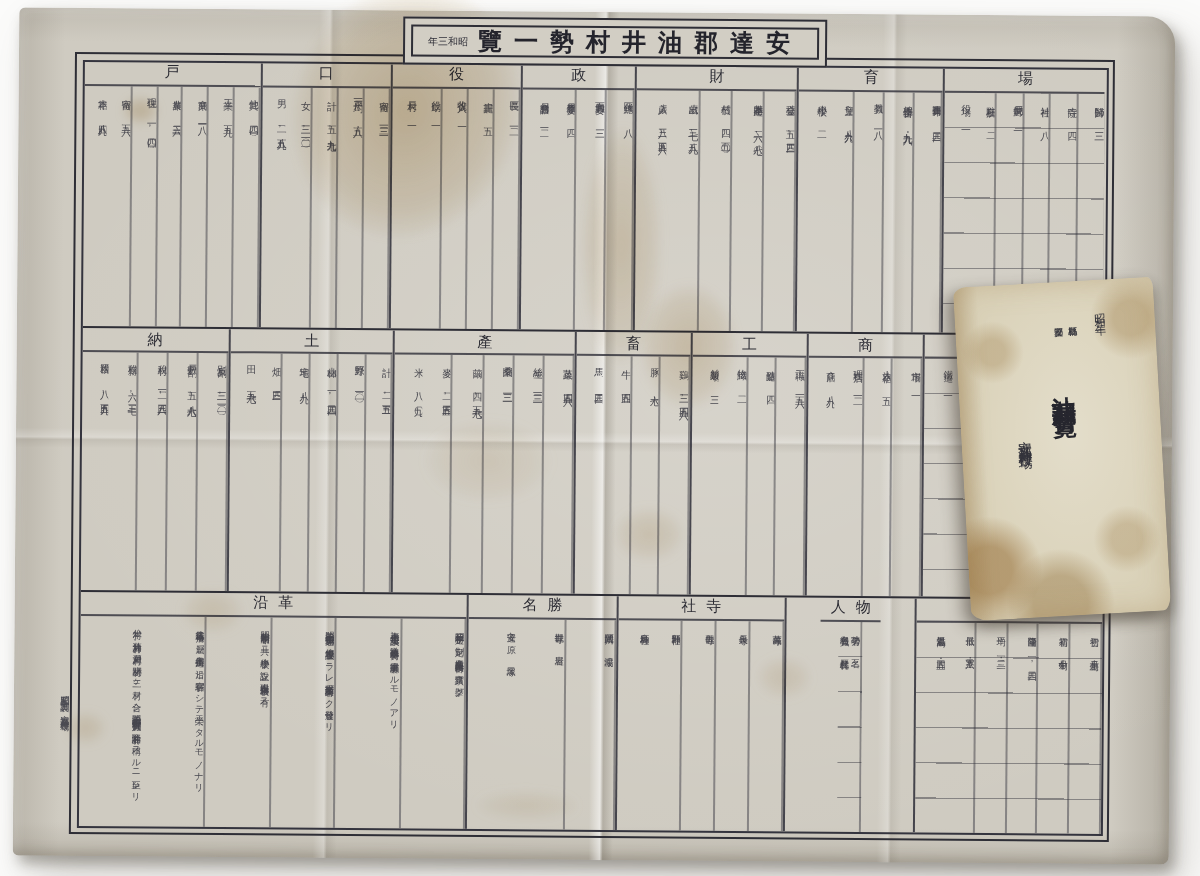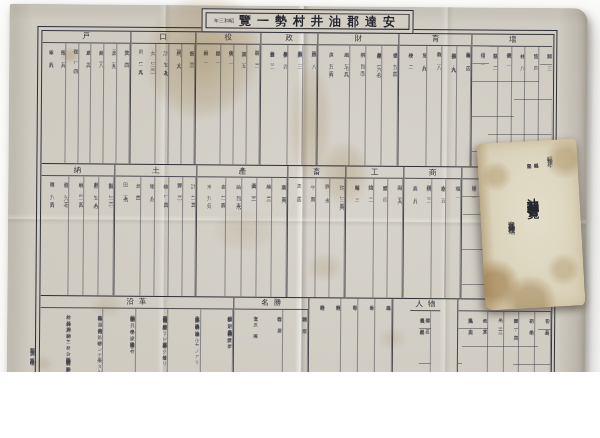--- a/index.html
+++ b/index.html
@@ -1,17 +1,17 @@
 <!DOCTYPE html>
 <html><head>
 <meta charset="utf-8">
 <style>
   html,body{margin:0;padding:0;}
-  .stage{position:relative;width:600px;height:372px;background:#fbfbfa;overflow:hidden;
-         font-family:Liberation Mono, monospace;}
+  .stage{position:relative;width:600px;height:438px;background:#fbfbfa;overflow:hidden;
+         font-family:Liberation Sans, sans-serif;}
   
   .paper{position:absolute;left:8px;top:6px;width:578px;height:424px;
          transform:rotate(0.45deg);transform-origin:50% 50%;
          background:
            radial-gradient(ellipse at 60% 45%, rgba(255,255,255,.16), transparent 70%),
            linear-gradient(90deg, rgba(110,102,88,.22), transparent 4%, transparent 95%, rgba(110,102,88,.28)),
            linear-gradient(0deg, rgba(110,102,88,.20), transparent 4%, transparent 96%, rgba(110,102,88,.14)),
            #cfcbc1;
          border-radius:3px 14px 4px 3px;
          box-shadow:3px 4px 7px rgba(100,95,86,.5), 9px 12px 22px rgba(135,130,120,.3),
@@ -256,20 +256,21 @@
             </div>
             <div class="sec" style="flex: 0.8 1 0px;">
               <div class="sec-h">名勝</div>
               <div class="cols">
                 <div class="col">安達ヶ原  黑塚</div>
                 <div class="col">觀世寺  岩屋</div>
                 <div class="col">阿武隈川  渡場</div>
               </div>
             </div>
             <div class="sec" style="flex: 0.9 1 0px;">
+              <div class="sec-h">社寺</div>
               <div class="cols">
                 <div class="col">鹿島神社</div>
                 <div class="col">熊野神社</div>
                 <div class="col">觀世寺</div>
                 <div class="col">長泉寺</div>
                 <div class="col">萬藏寺</div>
               </div>
             </div>
             <div class="sec" style="flex: 0.7 1 0px; align-items: center;">
               <div class="sec-h">人物</div>

